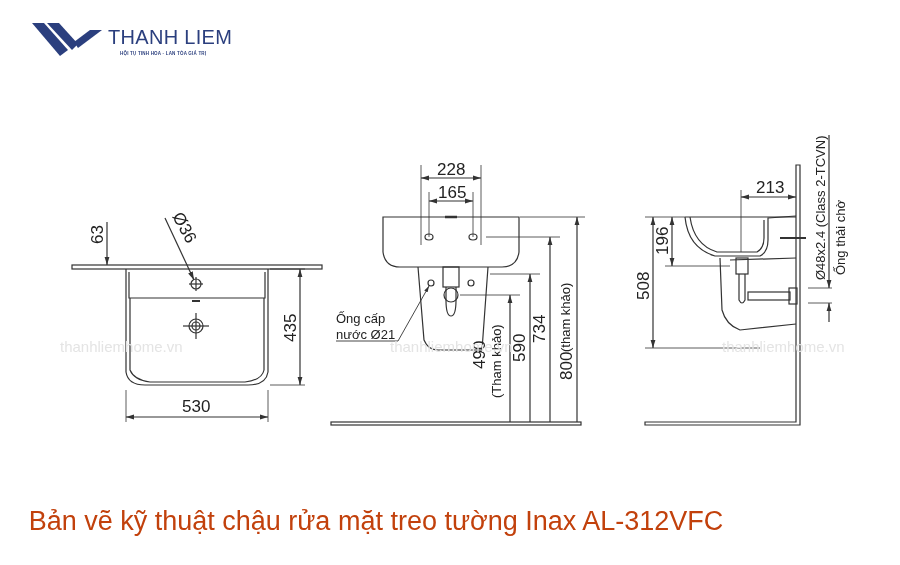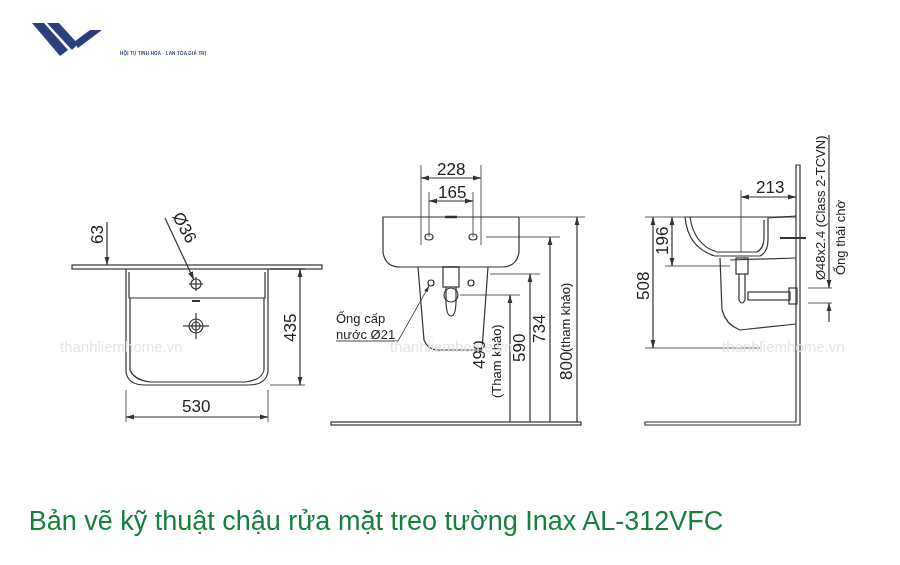--- a/index.html
+++ b/index.html
@@ -1,35 +1,36 @@
 <!DOCTYPE html>
 <html><head>
 <meta charset="utf-8">
 <style>
   html, body { margin: 0; padding: 0; background: #ffffff; }
   body { width: 900px; height: 565px; position: relative; overflow: hidden; font-family: "Liberation Sans", sans-serif; }
   .logo { position: absolute; left: 30px; top: 20px; width: 220px; height: 45px; }
   .logo-name { position: absolute; left: 78px; top: 6px; font-size: 20px; color: #2b3f7e; letter-spacing: 0.3px; font-family: "Liberation Sans", sans-serif; }
   .logo-tag { position: absolute; left: 90px; top: 31px; font-size: 4.5px; color: #2b3f7e; letter-spacing: 0.2px; font-weight: bold; }
   .drawing { position: absolute; left: 0; top: 0; width: 900px; height: 565px; }
-  .caption { position: absolute; left: 0; width: 752px; top: 506px; text-align: center; font-size: 27px; color: #15803d; font-family: "Liberation Sans", sans-serif; }
+  .caption { position: absolute; left: 0; width: 752px; top: 506px; text-align: center; font-size: 27px; color: #c2410c; font-family: "Liberation Sans", sans-serif; }
   svg text { font-family: "Liberation Sans", sans-serif; fill: #222; }
   .dim { font-size: 17px; }
   .sm { font-size: 13px; }
   .wm { font-size: 15px; fill: #e4e4e4; }
 </style>
 </head>
 <body>
 
 <div class="logo">
   <svg width="80" height="45" viewBox="0 0 80 45" style="position:absolute;left:0;top:0;">
     <polygon points="2,3 14,3 38,30 30,36" fill="#2b3f7e"></polygon>
     <polygon points="17,3 29,3 48,24 42,30" fill="#2b3f7e"></polygon>
     <polygon points="44,22 60,10 72,10 48,28" fill="#2b3f7e"></polygon>
   </svg>
+  <span class="logo-name">THANH LIEM</span>
   <span class="logo-tag">HỘI TỤ TINH HOA - LAN TỎA GIÁ TRỊ</span>
 </div>
 
 <svg class="drawing" viewBox="0 0 900 565">
   <defs>
     <marker id="ar" viewBox="0 0 10 10" refX="10" refY="5" markerWidth="7" markerHeight="7" orient="auto-start-reverse">
       <path d="M0,2 L10,5 L0,8 z" fill="#333"></path>
     </marker>
   </defs>
 

